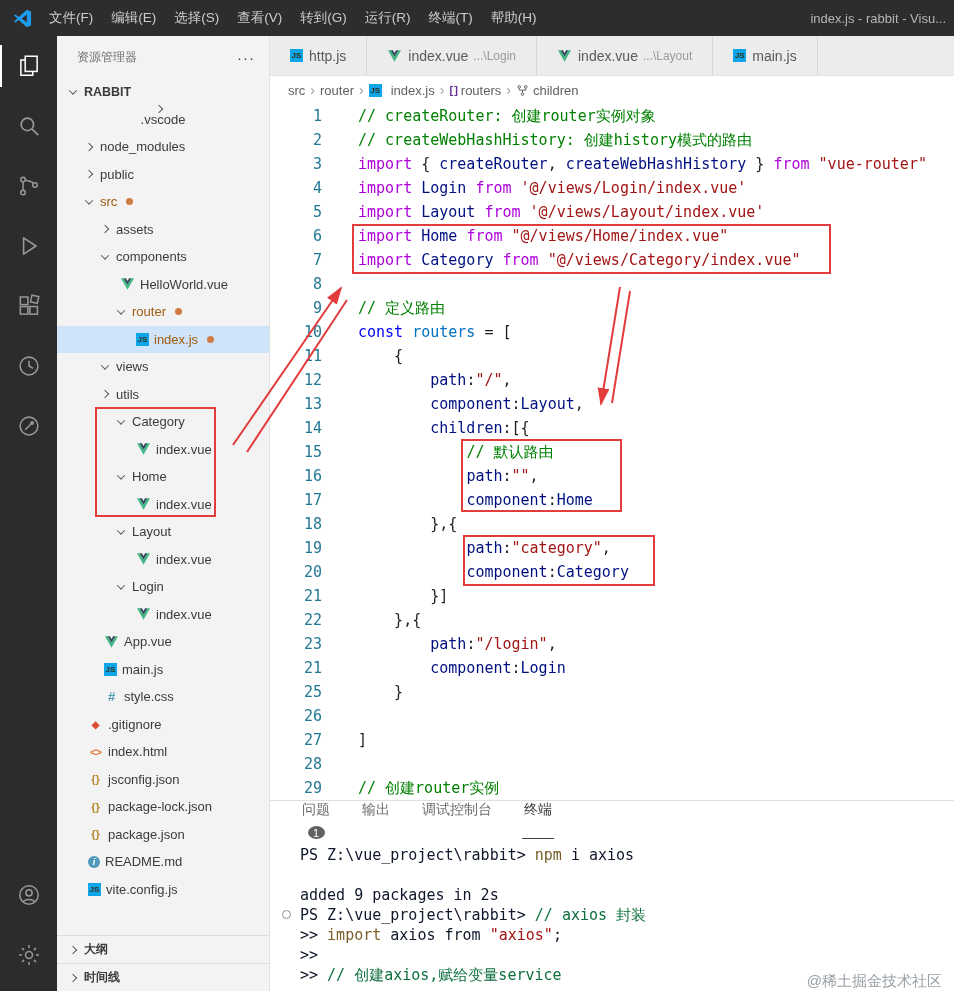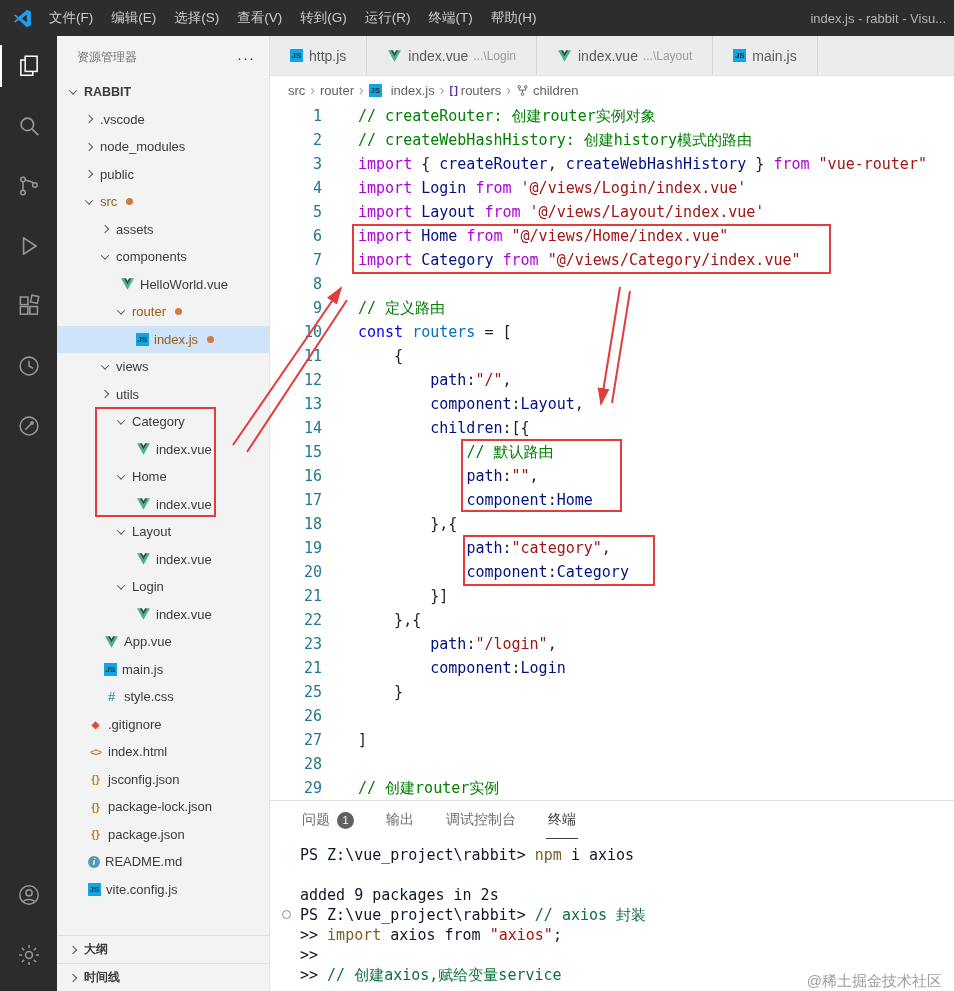--- a/index.html
+++ b/index.html
@@ -62,21 +62,21 @@
   .tk-kw{color:#af00db;}
   .tk-kwc{color:#0000ff;}
   .tk-str{color:#a31515;}
   .tk-id{color:#001080;}
   .tk-var{color:#0070c1;}
   .tk-pl{color:#1e1e1e;}
 
   
   .panel{position:absolute;left:0;top:764px;width:684px;height:191px;border-top:1px solid #e0e0e0;background:#fff;}
   .panel-tabs{display:flex;align-items:center;height:38px;padding-left:30px;gap:28px;font-size:14px;color:#6c6c6c;}
-  .panel-tab{height:38px;display:flex;align-items:center;gap:7px;cursor:pointer;padding:0 2px;}
+  .panel-tab{height:38px;display:flex;align-items:center;gap:7px;cursor:pointer;padding:0 2px;flex-direction:column;}
   .panel-tab.active{color:#3b3b3b;border-bottom:1.5px solid #424242;}
   .badge{width:17px;height:17px;border-radius:50%;background:#616161;color:#fff;font-size:11px;display:flex;align-items:center;justify-content:center;font-weight:400;}
   .terminal{position:relative;padding:6px 0 0 30px;font-family:"DejaVu Sans Mono","Liberation Mono",monospace;font-size:15px;color:#2a2a2a;}
   .term-line{height:20px;line-height:20px;white-space:pre;}
   .tt-pl{color:#0f172a;}
   .tt-cmd{color:#795e26;}
   .tt-cmt{color:#0e6f3e;}
   .tt-str{color:#a31515;}
   .cmd-decoration{position:absolute;left:12px;top:71px;width:9px;height:9px;border:1.5px solid #8f8f8f;border-radius:50%;}
 
@@ -183,21 +183,21 @@
   <div class="sidebar">
     <div class="sidebar-header">
       <span>资源管理器</span>
       <span class="more-btn">···</span>
     </div>
     <div class="root-row">
       <span class="chev down"></span>
       <span>RABBIT</span>
     </div>
     <div>
-        <div class="tree-row" style="padding-left: 29px;">
+        <div class="tree-row" style=" flex-direction: column;">
           <span class="chev"></span>
           <span class="tree-label">.vscode</span>
         </div>
         <div class="tree-row" style="padding-left: 29px;">
           <span class="chev"></span>
           <span class="tree-label">node_modules</span>
         </div>
         <div class="tree-row" style="padding-left: 29px;">
           <span class="chev"></span>
           <span class="tree-label">public</span>

